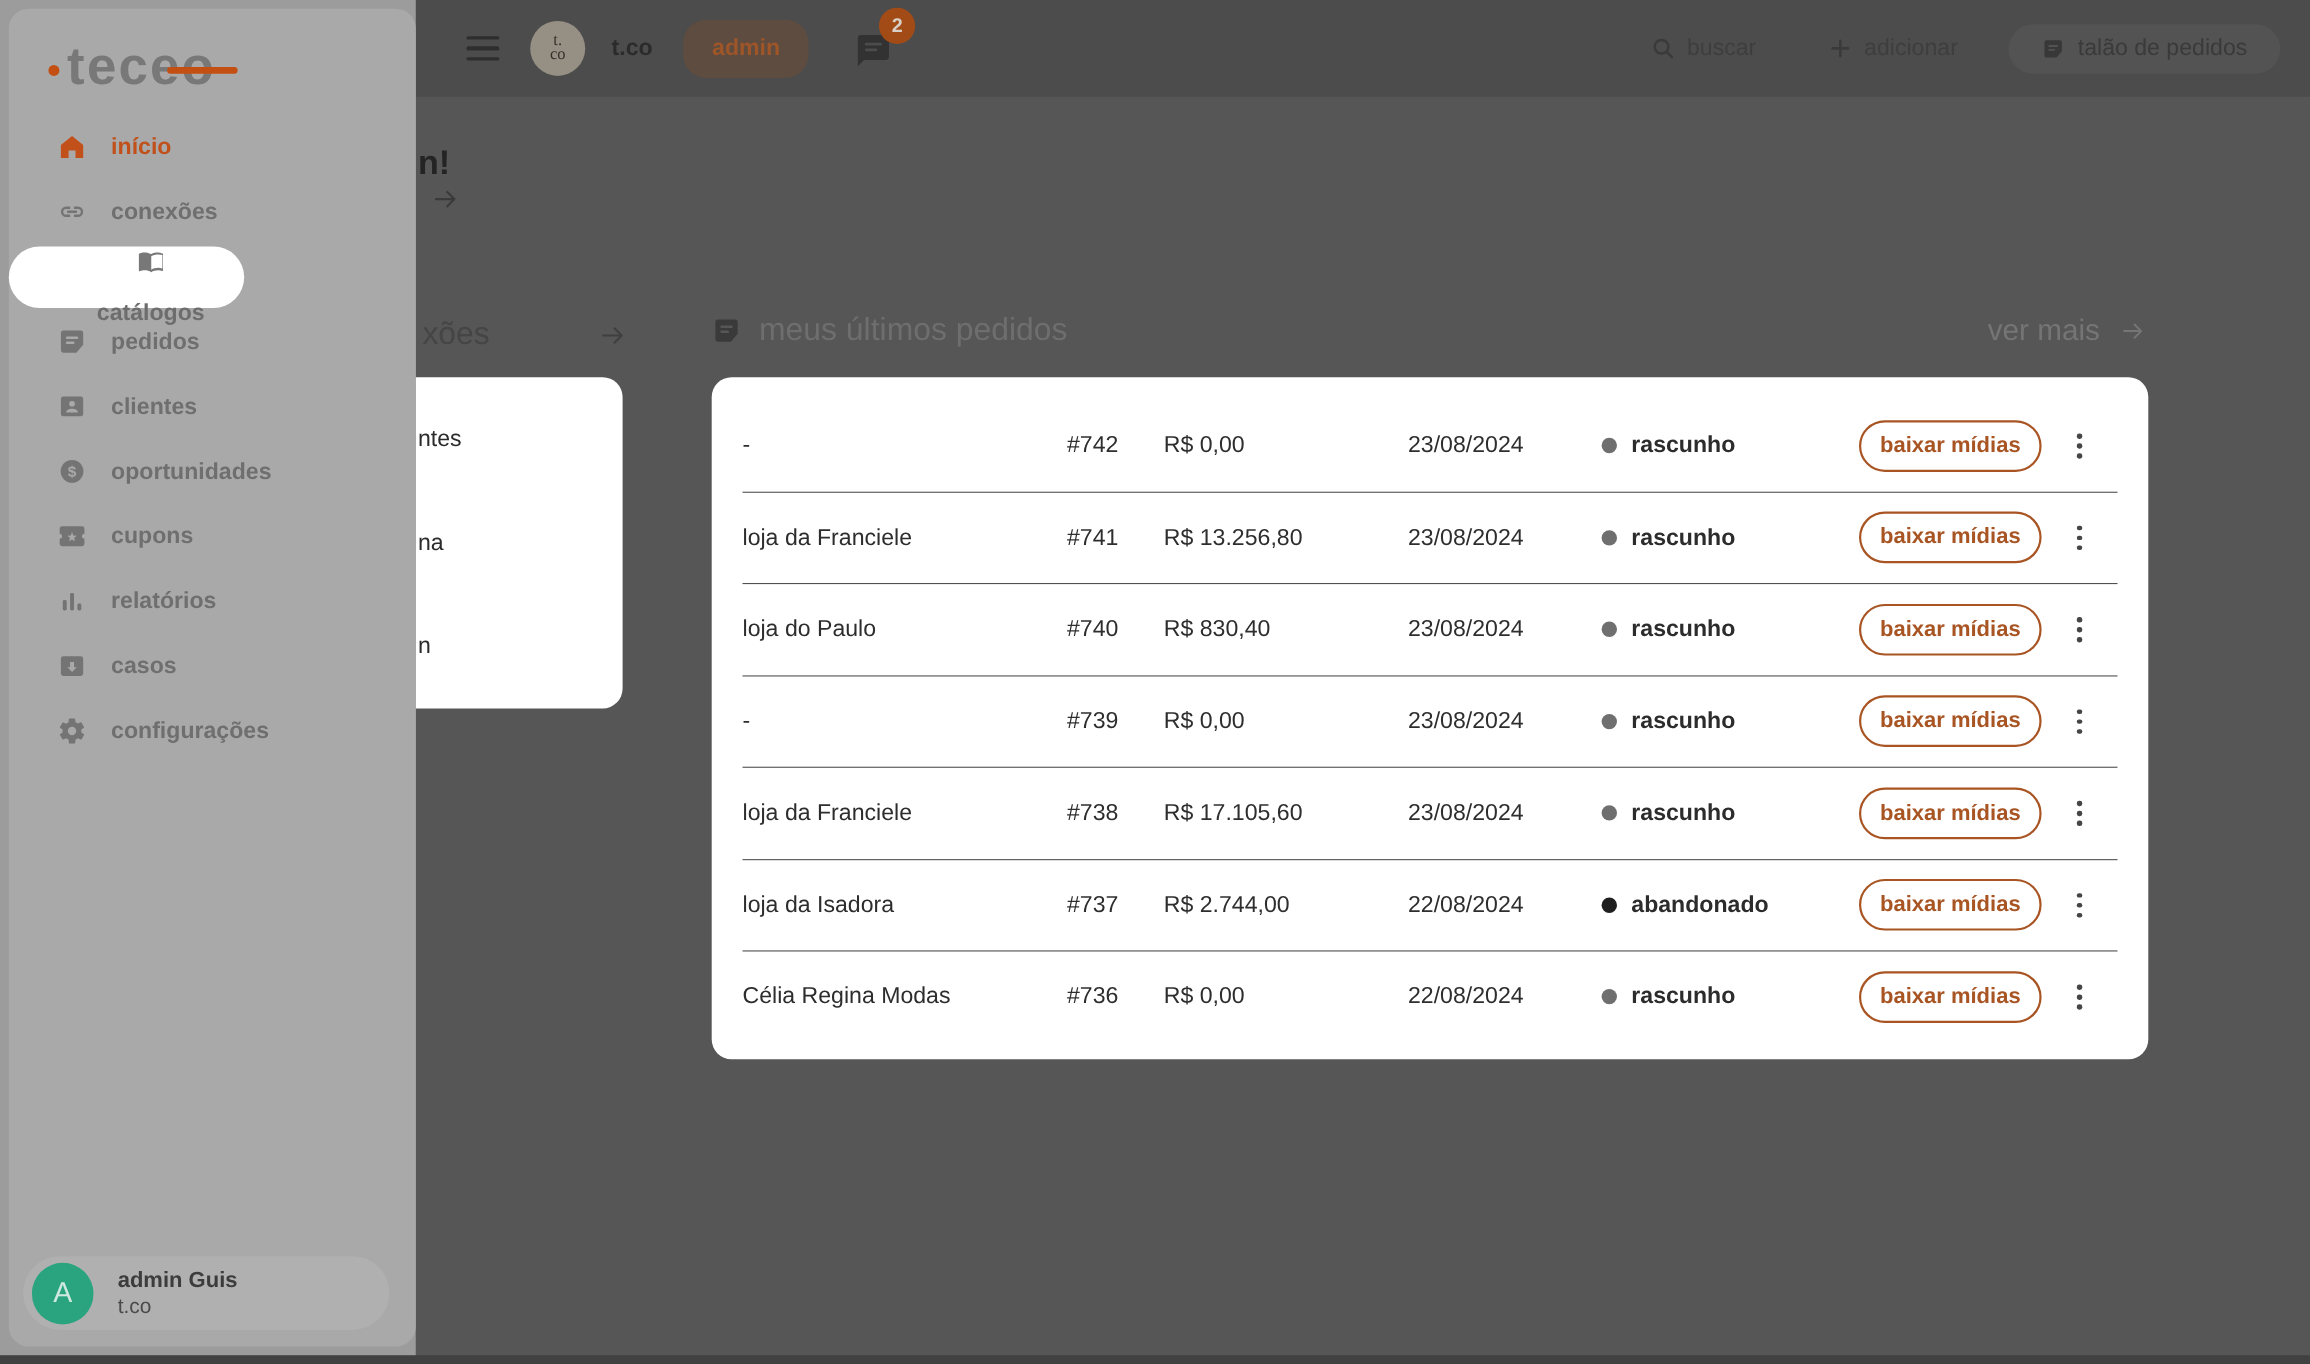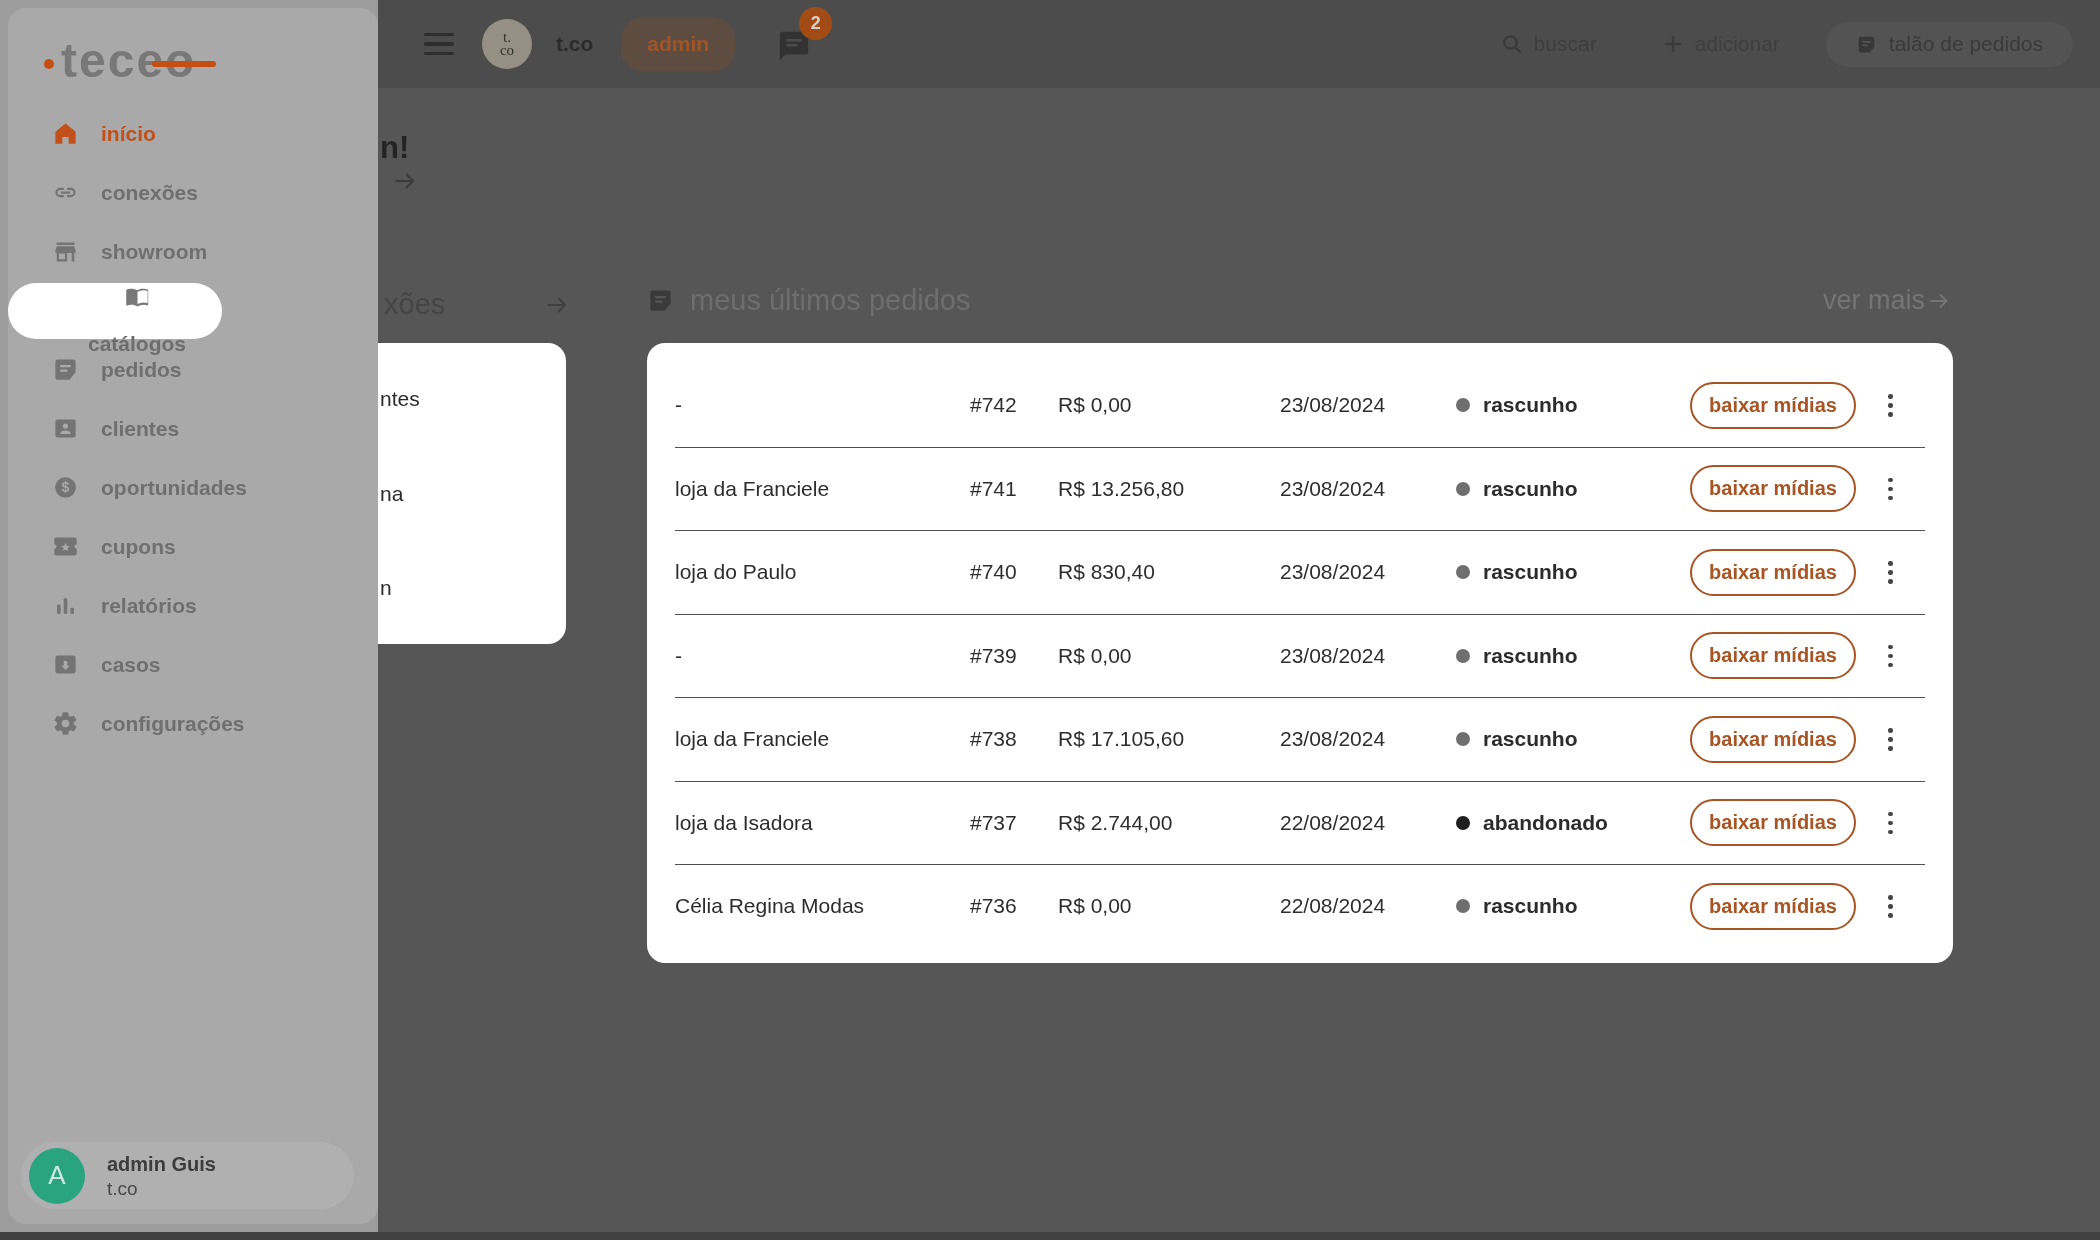--- a/index.html
+++ b/index.html
@@ -27,21 +27,21 @@
   .gap1{margin-right:64px;} .gap2{margin-right:46px;}
   .orderpad{display:flex;align-items:center;gap:12px;height:45px;padding:0 30px;border-radius:23px;
     background:#535353;color:#3a3a3a;font-size:21px;cursor:pointer;}
   
   .greeting{position:absolute;left:2px;top:130px;font-size:31px;font-weight:600;color:#242424;}
   .greet-arrow{position:absolute;left:12px;top:168px;color:#3a3a3a;}
   .sec-frag{position:absolute;left:6px;top:288px;font-size:29px;color:#454545;}
   .sec-frag-arrow{position:absolute;left:164px;top:292px;color:#3f3f3f;}
   .orders-header{position:absolute;left:269px;top:284px;width:1306px;display:flex;align-items:center;}
   .orders-title{display:flex;align-items:center;gap:16px;color:#6e6e6e;font-size:29px;}
-  .see-more{margin-left:auto;display:flex;align-items:center;gap:0;color:#757575;font-size:27px;cursor:pointer;}
+  .see-more{margin-left:auto;display:flex;align-items:center;gap:16px;color:#757575;font-size:27px;cursor:pointer;}
   .card{position:absolute;background:#ffffff;border-radius:18px;}
   .conn-card{left:-20px;top:343px;width:208px;height:301px;}
   .conn-frag{position:absolute;left:22px;font-size:21px;color:#2b2b2b;}
   .orders-card{left:269px;top:343px;width:1306px;height:620px;padding:21px 28px;box-sizing:border-box;}
   .orow{display:grid;grid-template-columns:295px 88px 222px 176px 234px 166px 1fr;align-items:center;height:82.5px;}
   .orow + .orow{border-top:1px solid #505050;}
   .c-store{font-size:21px;color:#2d2d2d;}
   .c-num,.c-val,.c-date{font-size:21px;color:#2e2e2e;}
   .c-status{display:flex;align-items:center;gap:13px;font-size:21px;color:#2c2c2c;font-weight:600;}
   .dot{width:14px;height:14px;border-radius:50%;background:#6f6f6f;flex:0 0 auto;}
@@ -312,28 +312,20 @@
 
         <div class="nav-item">
           <span class="ic">
             <svg width="27" height="27" viewBox="0 0 24 24" fill="currentColor">
                 <path d="M7.2 16.2h3.3v-1.9H7.2a2.3 2.3 0 1 1 0-4.6h3.3V7.8H7.2a4.2 4.2 0 1 0 0 8.4zm6.3 0h3.3a4.2 4.2 0 1 0 0-8.4h-3.3v1.9h3.3a2.3 2.3 0 1 1 0 4.6h-3.3zM8 13h8v-2H8z"></path>
               </svg>
           </span>
           <span class="lbl">conexões</span>
         </div>
 
-        <div class="nav-item">
-          <span class="ic">
-            <svg width="27" height="27" viewBox="0 0 24 24" fill="currentColor">
-                <path d="M4 4h16v2.2H4zM21 11.3l-1.2-4H4.2L3 11.3v2h1.2v7.5h9.3v-7.5h4v7.5h2.3v-7.5H21zM11.6 18.8H6.2v-5h5.4z"></path>
-              </svg>
-          </span>
-          <span class="lbl">showroom</span>
-        </div>
 
         <div class="nav-item spotlight">
           <span class="ic">
             <svg width="27" height="27" viewBox="0 0 24 24" fill="currentColor">
                 <path d="M12 6.5C10.55 5.4 8.45 5 6.5 5c-1.45 0-3 .25-4.5 1v13.6c0 .4.4.55.55.55C4 19.6 5.55 19.3 6.5 19.3c1.95 0 4.05.4 5.5 1.5 1.35-.85 3.8-1.5 5.5-1.5 1.1 0 2.35.15 3.45.65.25.1.55-.1.55-.55V6c-1.5-.75-3.05-1-4.5-1-1.95 0-4.05.4-5.5 1.5zm9 11.3c-1.1-.35-2.3-.5-3.5-.5-1.7 0-4.15.65-5.5 1.5V8c1.35-.85 3.8-1.5 5.5-1.5 1.2 0 2.4.15 3.5.5z"></path>
               </svg>
           </span>
           <span class="lbl">catálogos</span>
         </div>
 

